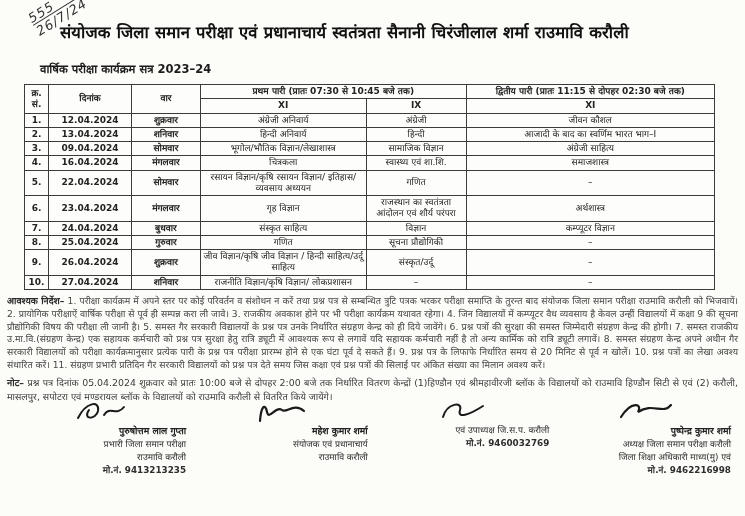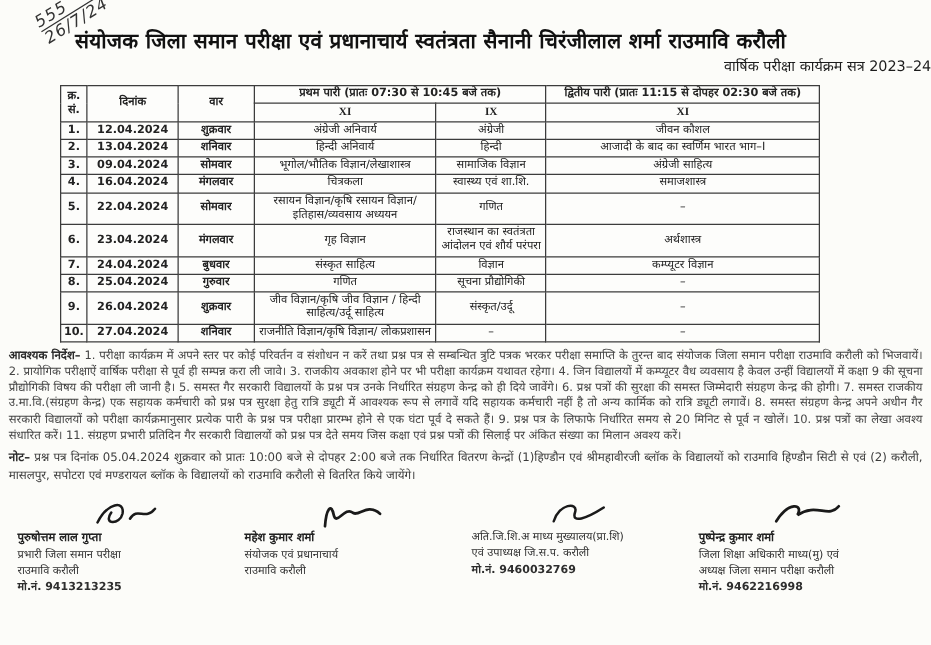--- a/index.html
+++ b/index.html
@@ -15,53 +15,53 @@
     font-size:13px;font-style:italic;color:#333;line-height:1.0;
     letter-spacing:1px;white-space:nowrap;
   }
   .corner-note .l1{display:block;}
   .corner-note .l2{display:block;border-top:1.5px solid #333;padding-top:1px;}
   .doc-title{
     margin:20px 10px 2px 60px;
     font-size:16.5px;font-weight:bold;color:#111;letter-spacing:.2px;
   }
   .doc-subtitle{
-    text-align:right;margin:2px 0 8px 40px;
-    font-size:11.5px;font-weight:normal;color:#1c1c1c;
+    text-align:left;margin:18px 0 8px 40px;
+    font-size:11.5px;font-weight:bold;color:#1c1c1c;
   }
   table.sched{
     border-collapse:collapse;table-layout:fixed;
-    margin-left:48px;width:608px;background:#fdfdfb;
+    margin-left:24px;width:691px;background:#fdfdfb;
   }
   table.sched th, table.sched td{
     border:1px solid #3c3c3c;
     font-size:9px;line-height:1.25;padding:1px 2px;
     text-align:center;vertical-align:middle;color:#232323;
     overflow:hidden;
   }
   table.sched th{font-weight:bold;}
   th.shift{font-size:10.5px;color:#111;}
-  th.cls{font-size:9.5px;font-family:Liberation Serif, serif;}
+  th.cls{font-size:9.5px;}
   col.c-sno{width:3.5%;} col.c-date{width:12%;} col.c-day{width:10%;}
   col.c-xi1{width:24%;} col.c-ix{width:14.5%;} col.c-xi2{width:36%;}
   td.sno,td.date,td.day{font-weight:bold;font-size:8.6px;}
   .notes{
     margin:5px 7px 0 7px;font-size:9.2px;line-height:1.4;
     text-align:justify;color:#454545;
   }
   .notes b,.note-line b{color:#2c2c2c;}
   .note-line{
     margin:4px 7px 0 7px;font-size:9.4px;line-height:1.45;
     text-align:justify;color:#3a3a3a;
   }
   .sign-row{
     position:absolute;left:0;right:0;top:398px;
     display:flex;justify-content:space-between;padding:0 14px;
   }
-  .sign-block{width:24%;text-align:left;font-size:8.8px;line-height:1.5;color:#2e2e2e;}
+  .sign-block{width:24%;text-align:right;font-size:8.8px;line-height:1.5;color:#2e2e2e;}
   .sign-block svg{display:block;margin:0 auto -2px auto;}
   .sig-name{font-weight:bold;font-size:9.2px;color:#222;}
   .sig-phone{font-weight:bold;}
 </style>
 </head>
 <body>
 
 <div class="page">
 
   <div class="corner-note">
@@ -207,29 +207,28 @@
       </svg>
       <div class="sig-name">महेश कुमार शर्मा</div>
       <div>संयोजक एवं प्रधानाचार्य</div>
       <div>राउमावि करौली</div>
     </div>
 
     <div class="sign-block">
       <svg width="60" height="28" viewBox="0 0 60 28">
         <path d="M10 19 C14 5, 30 3, 27 12 C24 21, 36 17, 50 8" stroke="#1a1a1a" stroke-width="2" fill="none" stroke-linecap="round"></path>
       </svg>
-      <div>अति.जि.शि.अ माध्य मुख्यालय(प्रा.शि)</div>
       <div>एवं उपाध्यक्ष जि.स.प. करौली</div>
       <div class="sig-phone">मो.नं. 9460032769</div>
     </div>
 
     <div class="sign-block">
       <svg width="60" height="28" viewBox="0 0 60 28">
         <path d="M6 19 C16 3, 28 5, 23 14 C38 4, 48 17, 56 7" stroke="#1a1a1a" stroke-width="2.2" fill="none" stroke-linecap="round"></path>
       </svg>
       <div class="sig-name">पुष्पेन्द्र कुमार शर्मा</div>
+      <div>अध्यक्ष जिला समान परीक्षा करौली</div>
       <div>जिला शिक्षा अधिकारी माध्य(मु) एवं</div>
-      <div>अध्यक्ष जिला समान परीक्षा करौली</div>
       <div class="sig-phone">मो.नं. 9462216998</div>
     </div>
 
   </div>
 </div>
 
 </body></html>

